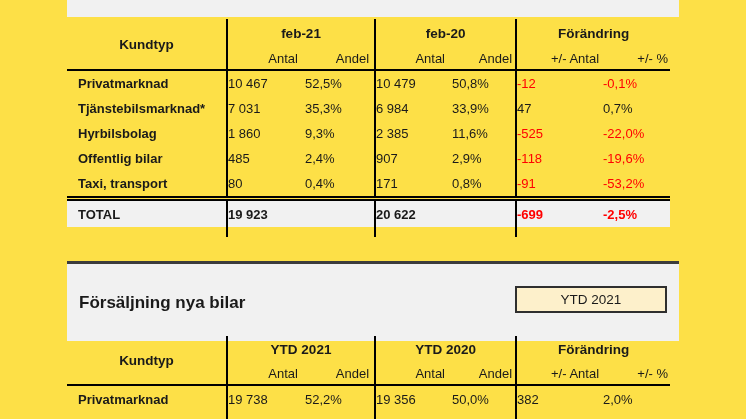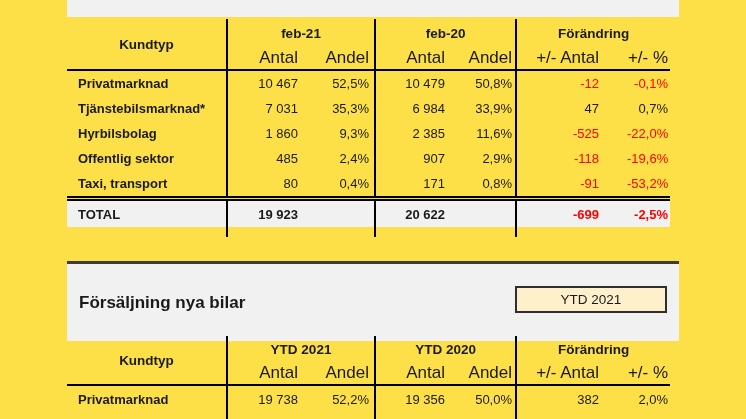--- a/index.html
+++ b/index.html
@@ -8,31 +8,31 @@
     font-family:"Liberation Sans",sans-serif;color:var(--text);font-size:13px;
   }
   .strip-top{position:absolute;left:67px;top:0;width:612px;height:17px;background:var(--panel);}
   table.xl{position:absolute;left:67px;width:603px;border-collapse:collapse;table-layout:fixed;}
   #table1{top:19px;}
   #table2{top:336px;}
   th,td{padding:0;font-weight:400;white-space:nowrap;overflow:hidden;vertical-align:middle;}
   .group-row th{height:28px;font-weight:700;font-size:13.5px;text-align:center;}
   #table2 .group-row th{height:26px;}
   th.kundtyp{font-weight:700;font-size:13.5px;text-align:center;border-bottom:2px solid var(--line);}
-  .sub-row th{height:22px;text-align:right;font-size:17px;border-bottom:2px solid var(--line);}
+  .sub-row th{height:22px;text-align:right;font-size:13px;border-bottom:2px solid var(--line);}
   .data-row td{height:25px;}
   #table2 .data-row td{height:26px;}
   .label{text-align:left;padding-left:11px;font-weight:bold;}
-  .num{text-align:right;}
+  .num{}
   .c2{padding-right:7px;}.c3{padding-right:5px;}
   .c4{padding-right:7px;}.c5{padding-right:3px;}
   .c6{padding-right:4px;margin-left:40px;}.c7{padding-right:2px;}
   .div-l{border-left:2px solid var(--line);}
   .total-row td{height:26px;background:var(--panel);font-weight:700;border-top:5px double var(--line);}
-  .neg{color:var(--negative);padding-left:24px;}
+  .neg{color:var(--negative);}
   .clip-row td{height:40px;}
   .tick{position:absolute;width:2px;height:10px;top:227px;background:var(--line);}
   .panel{position:absolute;left:67px;top:261px;width:612px;height:80px;background:var(--panel);
     border-top:3px solid var(--dark);box-sizing:border-box;}
   .panel-title{position:absolute;left:12px;top:50%;transform:translateY(-50%);
     font-weight:700;font-size:17px;color:var(--text);}
   .badge{position:absolute;left:448px;top:22px;width:148px;height:23px;line-height:23px;
     background:var(--badge-bg);border:2px solid var(--badge-border);
     text-align:center;font-size:13.5px;color:var(--text);cursor:default;}
 </style>
@@ -91,21 +91,21 @@
       <tr class="data-row">
         <td class="label">Hyrbilsbolag</td>
         <td class="num c2 div-l">1 860</td>
         <td class="num c3">9,3%</td>
         <td class="num c4 div-l">2 385</td>
         <td class="num c5">11,6%</td>
         <td class="num c6 div-l neg">-525</td>
         <td class="num c7 neg">-22,0%</td>
       </tr>
       <tr class="data-row">
-        <td class="label">Offentlig sektor</td>
+        <td class="label">Offentlig bilar</td>
         <td class="num c2 div-l">485</td>
         <td class="num c3">2,4%</td>
         <td class="num c4 div-l">907</td>
         <td class="num c5">2,9%</td>
         <td class="num c6 div-l neg">-118</td>
         <td class="num c7 neg">-19,6%</td>
       </tr>
       <tr class="data-row">
         <td class="label">Taxi, transport</td>
         <td class="num c2 div-l">80</td>

